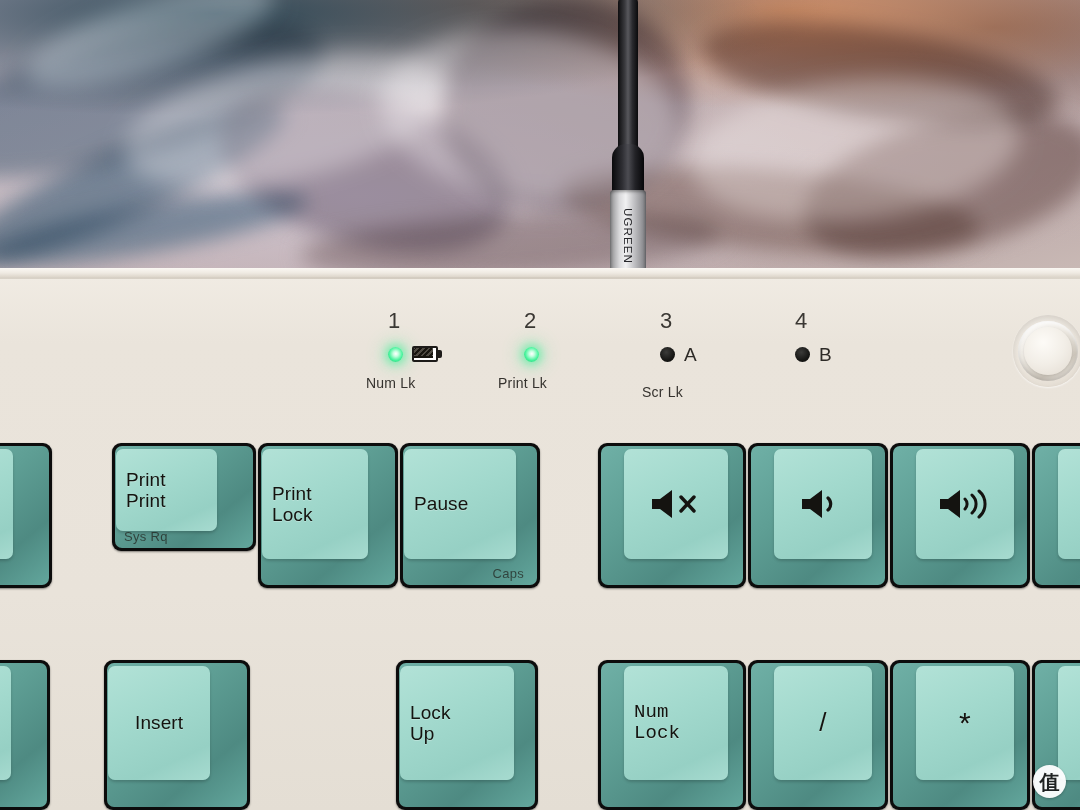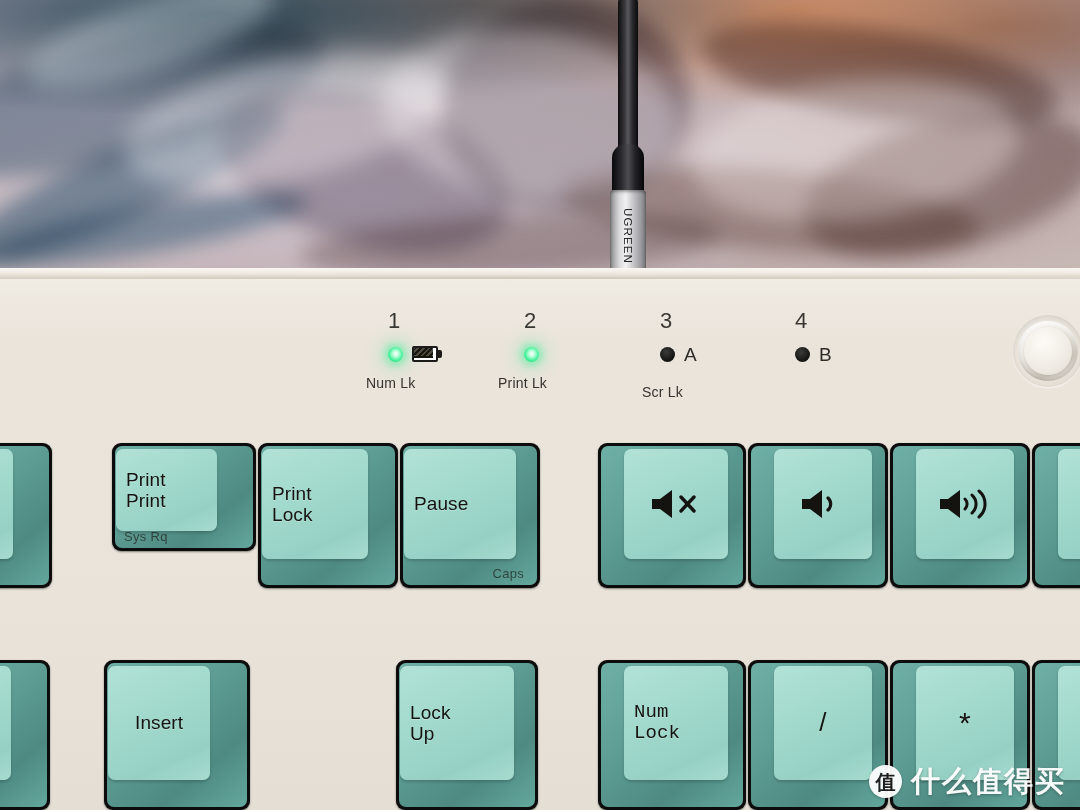--- a/index.html
+++ b/index.html
@@ -405,16 +405,15 @@
     </div>
 
     <div class="key" style="left:1032px; top:0; width:120px; height:150px;">
       <div class="skirt"></div>
         <div class="top" style="left:26px; width:70%;"></div>
     </div>
   </div>
 
   <div id="wm">
     <div class="badge">值</div>
-    <div class="txt">什么值得买</div>
   </div>
 
 </div>
 
 </body></html>

